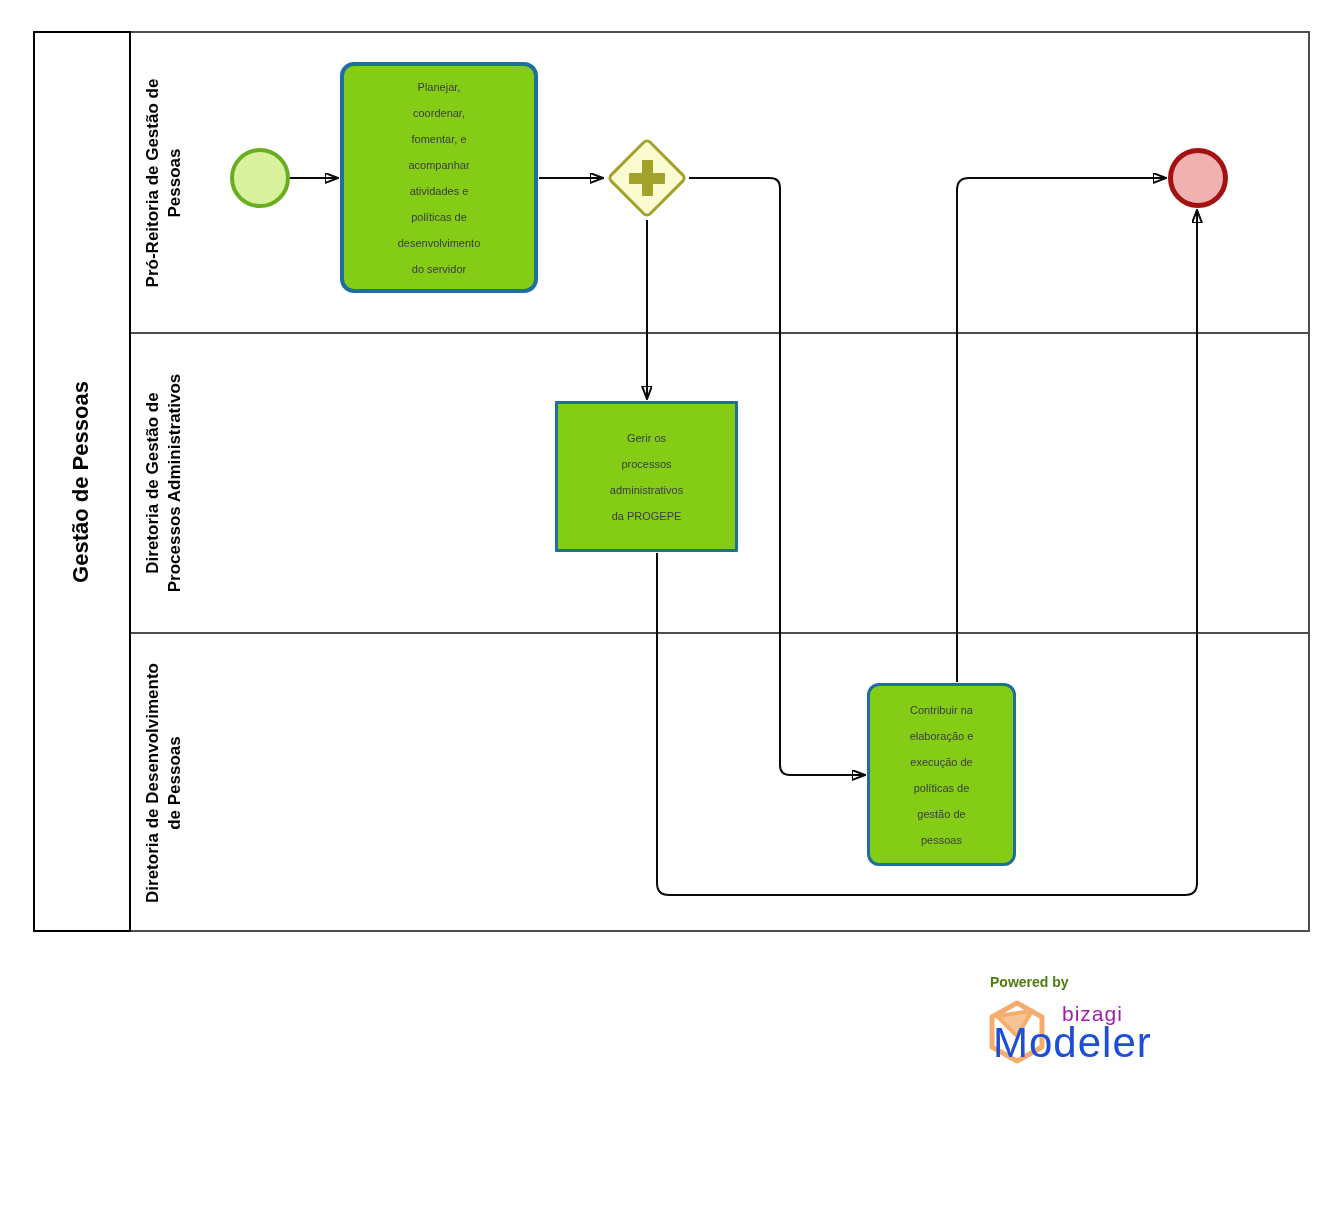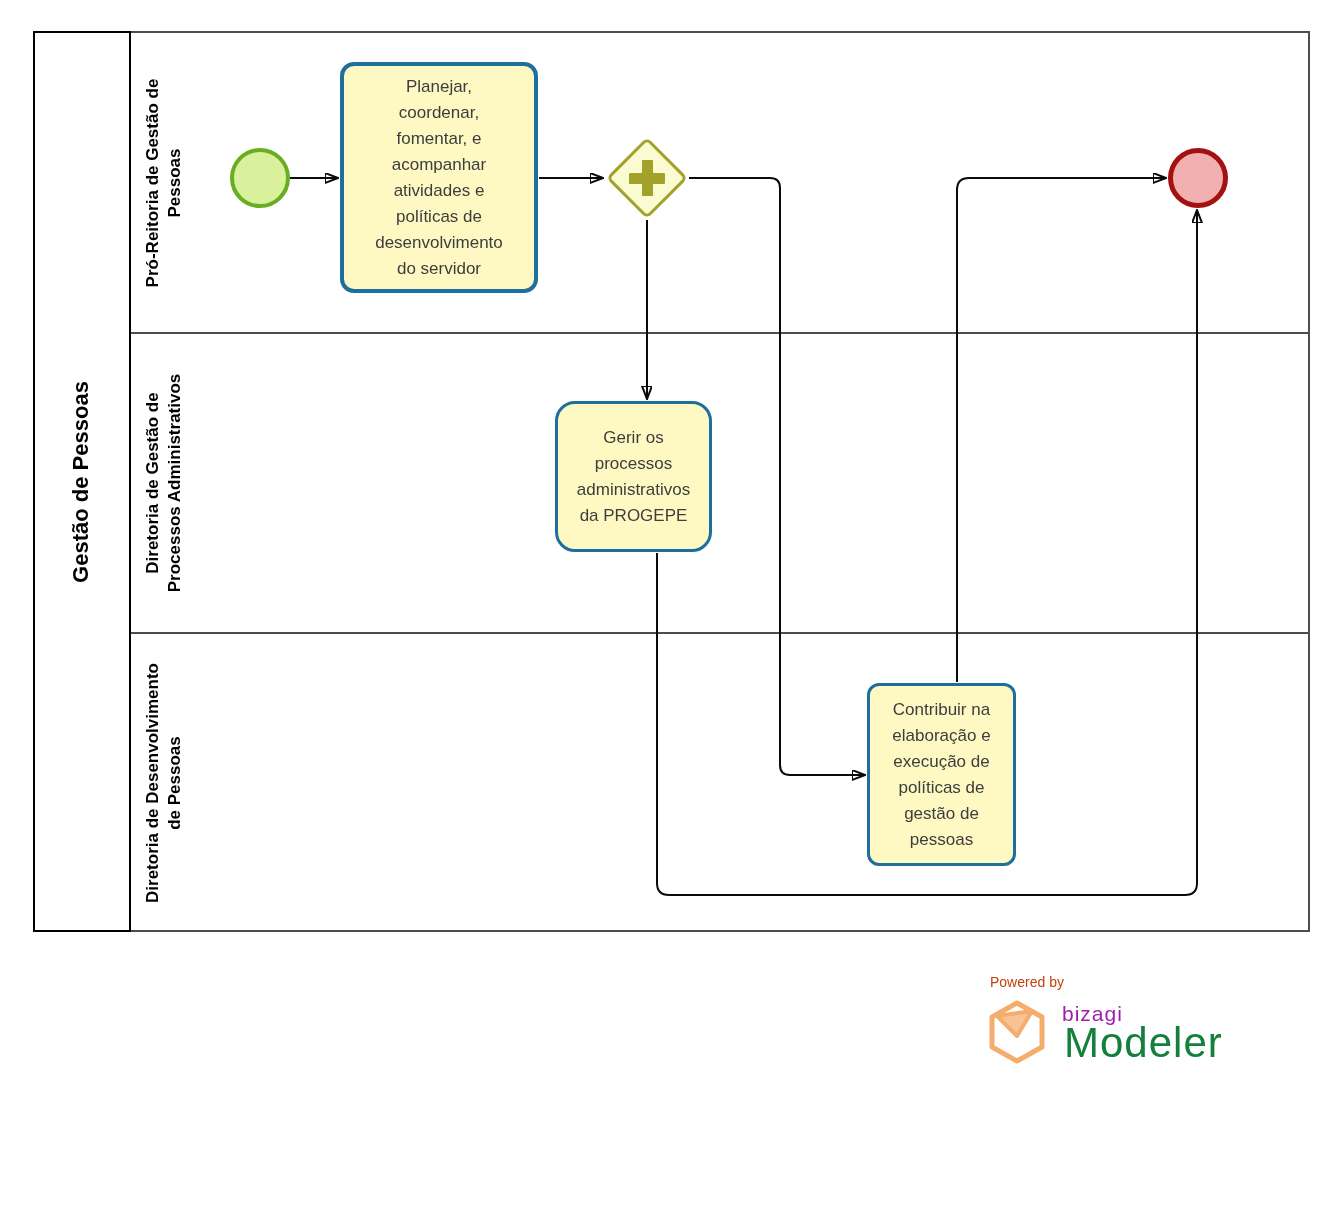--- a/index.html
+++ b/index.html
@@ -26,49 +26,49 @@
   .lane-2{height:300px;border-bottom:2px solid #4d4d4d;}
   .lane-3{height:298px;}
   .lane-label{
     position:absolute;left:33px;top:50%;
     transform:translate(-50%,-50%) rotate(-90deg);
     font-size:17px;font-weight:bold;color:#000;text-align:center;
     white-space:pre-line;line-height:1.3;
   }
   
   .task{
-    position:absolute;box-sizing:border-box;background:#fef9c3;
+    position:absolute;box-sizing:border-box;background:#84cc16;
     border:4px solid #1d6f9e;border-radius:14px;
     display:flex;align-items:center;justify-content:center;
-    text-align:center;font-size:17px;line-height:26px;color:#3d3d3d;
+    text-align:center;font-size:11px;line-height:26px;color:#3d3d3d;
     white-space:pre-line;
   }
   .task-planejar{left:340px;top:62px;width:198px;height:231px;}
-  .task-gerir{left:555px;top:401px;width:157px;height:151px;border-width:3.5px;border-radius:20px;}
+  .task-gerir{left:555px;top:401px;width:183px;height:151px;border-width:3.5px;border-radius:1px;}
   .task-contribuir{left:867px;top:683px;width:149px;height:183px;border-width:3.5px;border-radius:12px;}
   .event{position:absolute;box-sizing:border-box;border-radius:50%;}
   .start-event{left:230px;top:148px;width:60px;height:60px;background:#d9f19c;border:4px solid #69ad21;}
   .end-event{left:1168px;top:148px;width:60px;height:60px;background:#f2b1b1;border:5px solid #a31111;}
   .gateway{
     position:absolute;left:618px;top:149px;width:58px;height:58px;box-sizing:border-box;
     background:#fbfbd2;border:3px solid #a2a22a;border-radius:6px;
     transform:rotate(45deg);
   }
   .gateway-plus{position:absolute;left:647px;top:178px;width:0;height:0;}
   .gateway-plus .bar-h,.gateway-plus .bar-v{position:absolute;background:#a2a22a;border-radius:1px;}
   .gateway-plus .bar-h{left:-18px;top:-5.5px;width:36px;height:11px;}
   .gateway-plus .bar-v{left:-5.5px;top:-18px;width:11px;height:36px;}
   
   .flow-layer{position:absolute;left:0;top:0;width:1342px;height:1224px;pointer-events:none;}
   .flow-layer path{fill:none;stroke:#0a0a0a;stroke-width:2px;}
   
-  .powered-by{position:absolute;left:990px;top:974px;font-size:14px;font-weight:400;color:#c2410c;}
+  .powered-by{position:absolute;left:990px;top:974px;font-size:14px;font-weight:700;color:#4d7c0f;}
   .brand-hex{position:absolute;left:988px;top:1000px;}
   .brand-bizagi{position:absolute;left:1062px;top:1002px;font-size:21px;color:#a21caf;letter-spacing:1px;}
-  .brand-modeler{position:absolute;left:1064px;top:1019px;font-size:42px;color:#15803d;letter-spacing:1px;}
+  .brand-modeler{position:absolute;left:993px;top:1019px;font-size:42px;color:#1d4ed8;letter-spacing:1px;}
 </style>
 </head>
 <body>
 
 <div class="canvas">
 
   <div class="pool-label-cell">
     <div class="pool-title">Gestão de Pessoas</div>
   </div>
 

